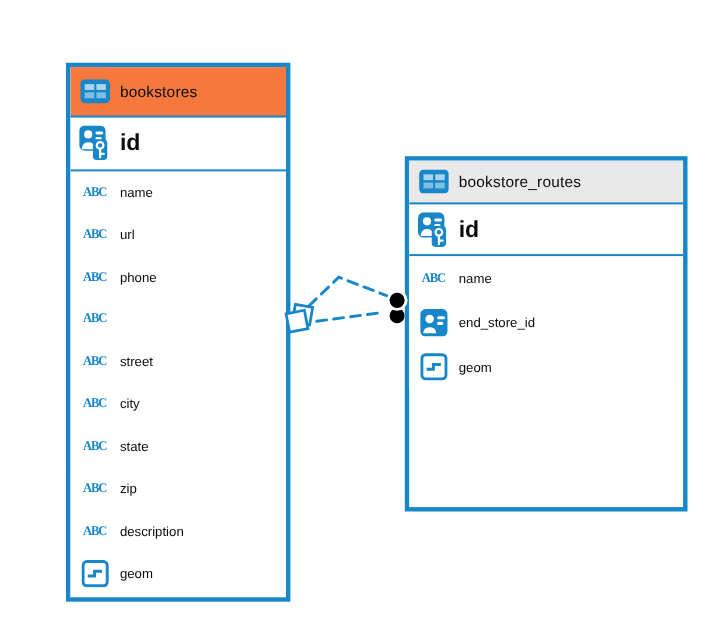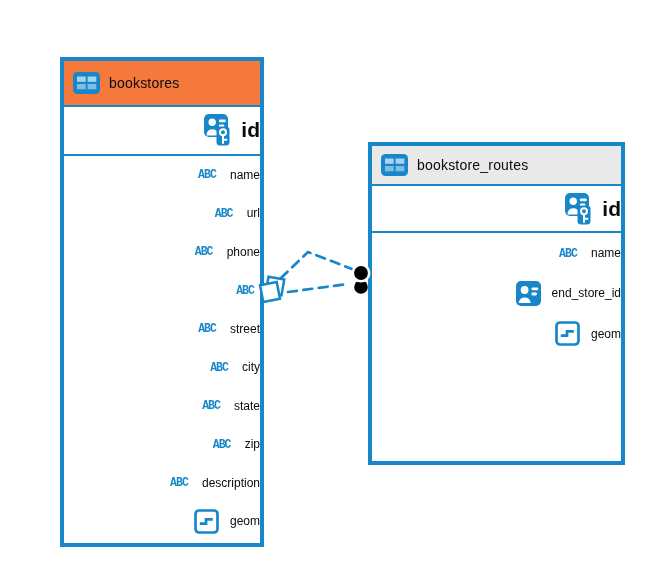--- a/index.html
+++ b/index.html
@@ -37,37 +37,36 @@
   .tname {
     font-size: 14px; color: var(--text);
     white-space: nowrap; letter-spacing: 0.2px;
   }
 
   .row {
     display: flex; align-items: center; gap: 8px;
     padding-left: 7px;
     box-sizing: border-box;
     background: #fff;
-    justify-content: flex-end;
   }
   #table-0 .row.pk { height: 48.5px; }
   #table-0 .row { height: 38.5px; }
   #table-1 .row.pk { height: 47px; }
   #table-1 .row { height: 40.25px; }
   .row.pk { border-bottom: 2.5px solid var(--blue); }
 
   .cname { font-size: 12px; color: var(--text); white-space: nowrap; }
   .row.pk .cname { font-size: 21px; font-weight: 700; }
 
   .icon {
     width: 30px; flex: 0 0 30px;
     display: flex; align-items: center; justify-content: center;
   }
   .abc {
-    font-family: Liberation Mono, monospace;
+    font-family: Liberation Serif, serif;
     font-weight: 700; font-size: 11.5px;
     color: var(--blue); letter-spacing: -1px;
     transform: scaleY(1.05);
   }
 
   svg.connections {
     position: absolute; left: 0; top: 0;
     width: 654px; height: 570px;
     pointer-events: none;
     z-index: 5;

